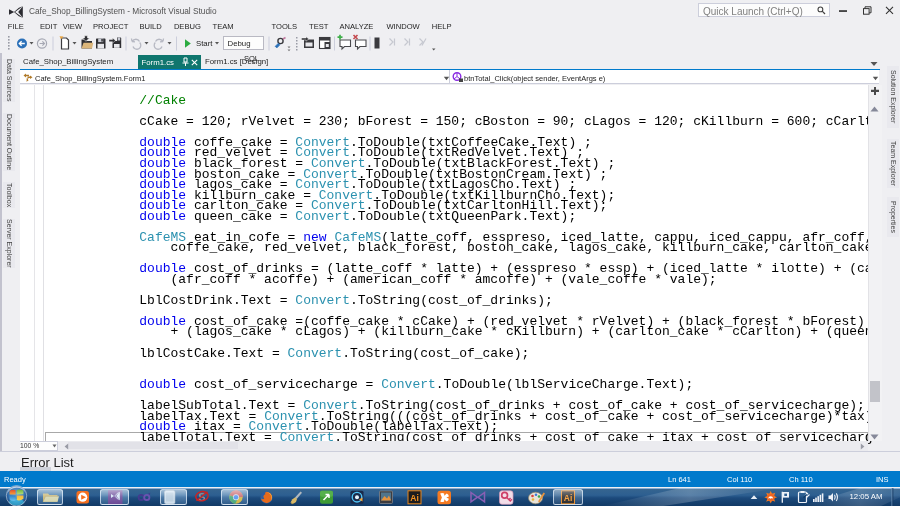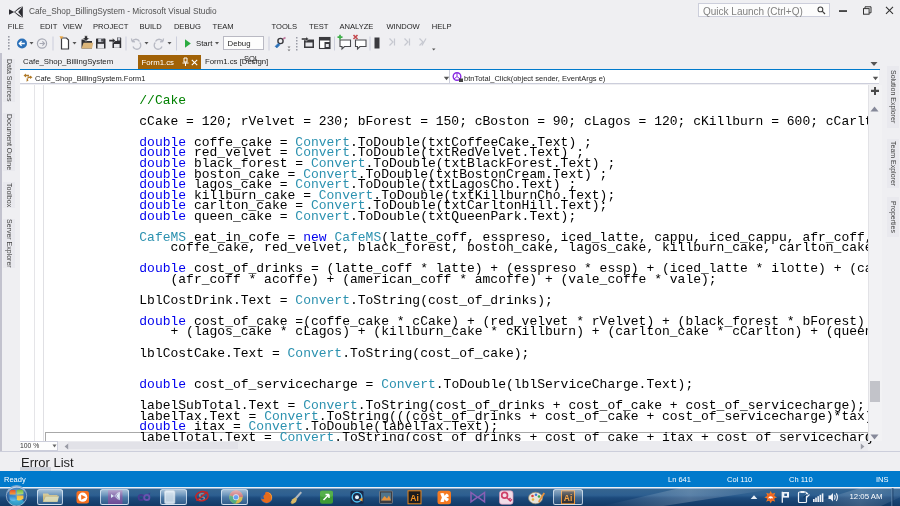--- a/index.html
+++ b/index.html
@@ -9,21 +9,21 @@
   .ui { font-size:7.5px; color:#1e1e1e; white-space:nowrap; }
   
   #title { left:0; top:0; width:900px; height:21px; background:#efeff2; }
   #titletext { left:29px; top:6.3px; font-size:8.3px; color:#525252; }
   #ql { left:698px; top:3px; width:132px; height:14px; background:#fcfcfc; border:1px solid #cccedb; }
   #qltext { left:703px; top:6px; font-size:10px; color:#808080; }
   
   .menu { top:22px; font-size:7.6px; color:#1e1e1e; }
   
   #tab1 { left:23px; top:56.5px; font-size:7.8px; }
-  #activetab { left:138px; top:55px; width:63px; height:19px; background:#a16207; }
+  #activetab { left:138px; top:55px; width:63px; height:19px; background:#0f766e; }
   #activetab span { position:absolute; left:3.5px; top:2.8px; color:#fff; font-size:7.8px; }
   #tab3 { left:205px; top:56.5px; font-size:7.8px; }
   #blueline { left:20px; top:68.6px; width:859.5px; height:1.6px; background:#007acc; }
   
   #crumb { left:20px; top:70.2px; width:859px; height:13.4px; background:#fff; border-bottom:1px solid #cccedb; }
   #crumbdiv { left:449px; top:70.2px; width:1px; height:13.4px; background:#cccedb; }
   #crumbt1 { left:35px; top:73.5px; font-size:7.5px; }
   #crumbt2 { left:464px; top:73.5px; font-size:7.5px;text-align:center; }
   
   #editor { left:20px; top:84.5px; width:848px; height:356px; background:#fff; }

